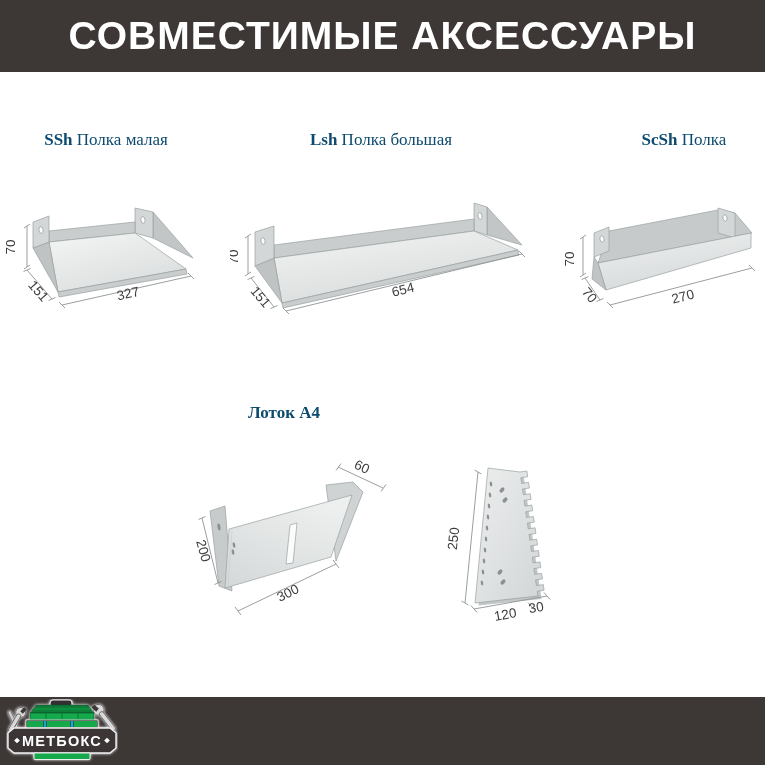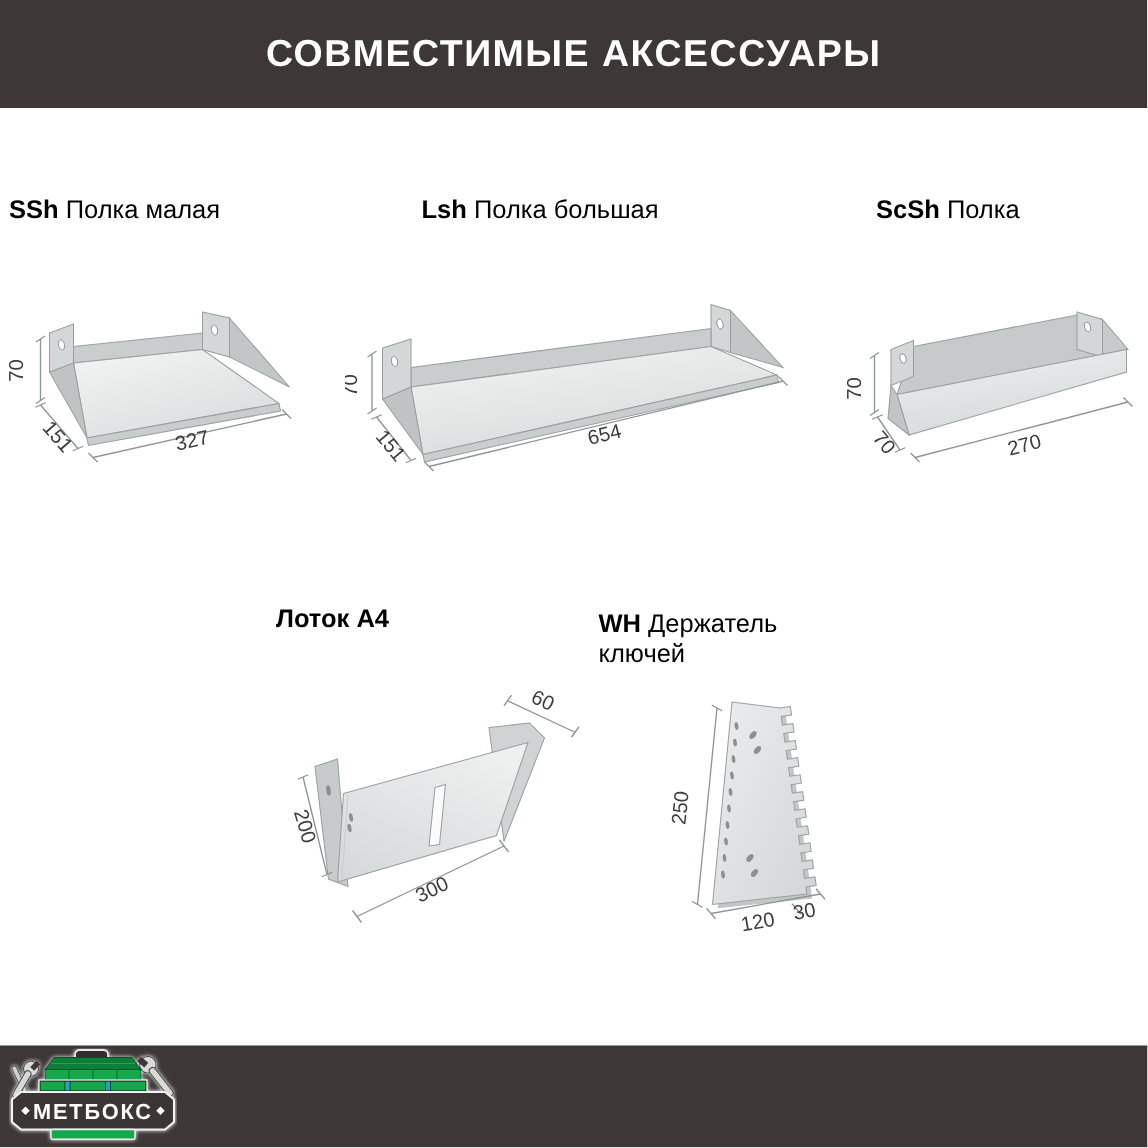--- a/index.html
+++ b/index.html
@@ -1,21 +1,21 @@
 <!DOCTYPE html>
 <html><head>
 <meta charset="utf-8">
 <style>
   html,body{margin:0;padding:0;background:#ffffff;}
   .page{position:relative;width:765px;height:765px;background:#ffffff;overflow:hidden;
         font-family:"Liberation Sans",sans-serif;}
   .topbar{position:absolute;left:0;top:0;width:765px;height:72px;background:#3D3736;
           display:flex;align-items:center;justify-content:center;}
-  .topbar h1{margin:0;color:#ffffff;font-size:25px;font-weight:800;letter-spacing:1px;white-space:nowrap;}
-  .plabel{position:absolute;width:200px;font-size:17px;line-height:20px;color:#000000;}
+  .topbar h1{margin:0;color:#ffffff;font-size:39px;font-weight:800;letter-spacing:1px;white-space:nowrap;}
+  .plabel{position:absolute;width:200px;text-align:center;font-size:17px;line-height:20px;color:#0c4a6e;font-family:Liberation Serif, serif;}
   .plabel .code{font-weight:700;}
   .drawing{position:absolute;}
   .oln{stroke:#9aa0a1;stroke-width:.7;}
   .dl{stroke:#8f9495;stroke-width:.9;fill:none;}
   .dim{font-family:"Liberation Sans",sans-serif;font-size:13.5px;fill:#3c3c3c;text-anchor:middle;}
   .hole{fill:#ffffff;stroke:#8a9090;stroke-width:.6;}
   .dslot{fill:#8b9091;stroke:none;}
   .botbar{position:absolute;left:0;top:697px;width:765px;height:68px;background:#3D3736;padding-left:38px;}
   .logo{position:absolute;left:6px;top:2px;}
   .logo text{font-family:"Liberation Sans",sans-serif;font-weight:800;font-size:14.5px;
@@ -108,25 +108,20 @@
     <path class="dl" d="M28,42 L28,80 M25,44 L31,40 M25,82 L31,78"></path>
     <text class="dim" transform="translate(19,64) rotate(-90)">70</text>
     <path class="dl" d="M30,83 L45,105 M26.5,84.5 L33.5,81.5 M41.5,106.5 L48.5,103.5"></path>
     <text class="dim" transform="translate(31,103) rotate(50)">70</text>
     <path class="dl" d="M55,110 L197,73 M52,107 L58,113 M194,70 L200,76"></path>
     <text class="dim" transform="translate(129,106) rotate(-14.5)">270</text>
   </svg>
 
   <div class="plabel" style="left:184px;top:403px;">
     <span class="code">Лоток А4</span>
-  </div>
-  <div class="plabel" style="left:399px;top:406px;">
-    <div><span class="code">WH</span>
-    <span>Держатель</span></div>
-    <div>ключей</div>
   </div>
 
   <svg class="drawing" style="left:190px;top:445px;" width="200" height="185" viewBox="0 0 200 185">
     <defs>
       <linearGradient id="gs4" x1="0.7" y1="0" x2="0.1" y2="1">
         <stop offset="0" stop-color="#eef0f0"></stop>
           <stop offset="1" stop-color="#d6d9d9"></stop>
       </linearGradient>
     </defs>
     <path class="oln" d="M20,66 L35,61 L42,146 L29,141 Z" fill="#c7cbcc"></path>

